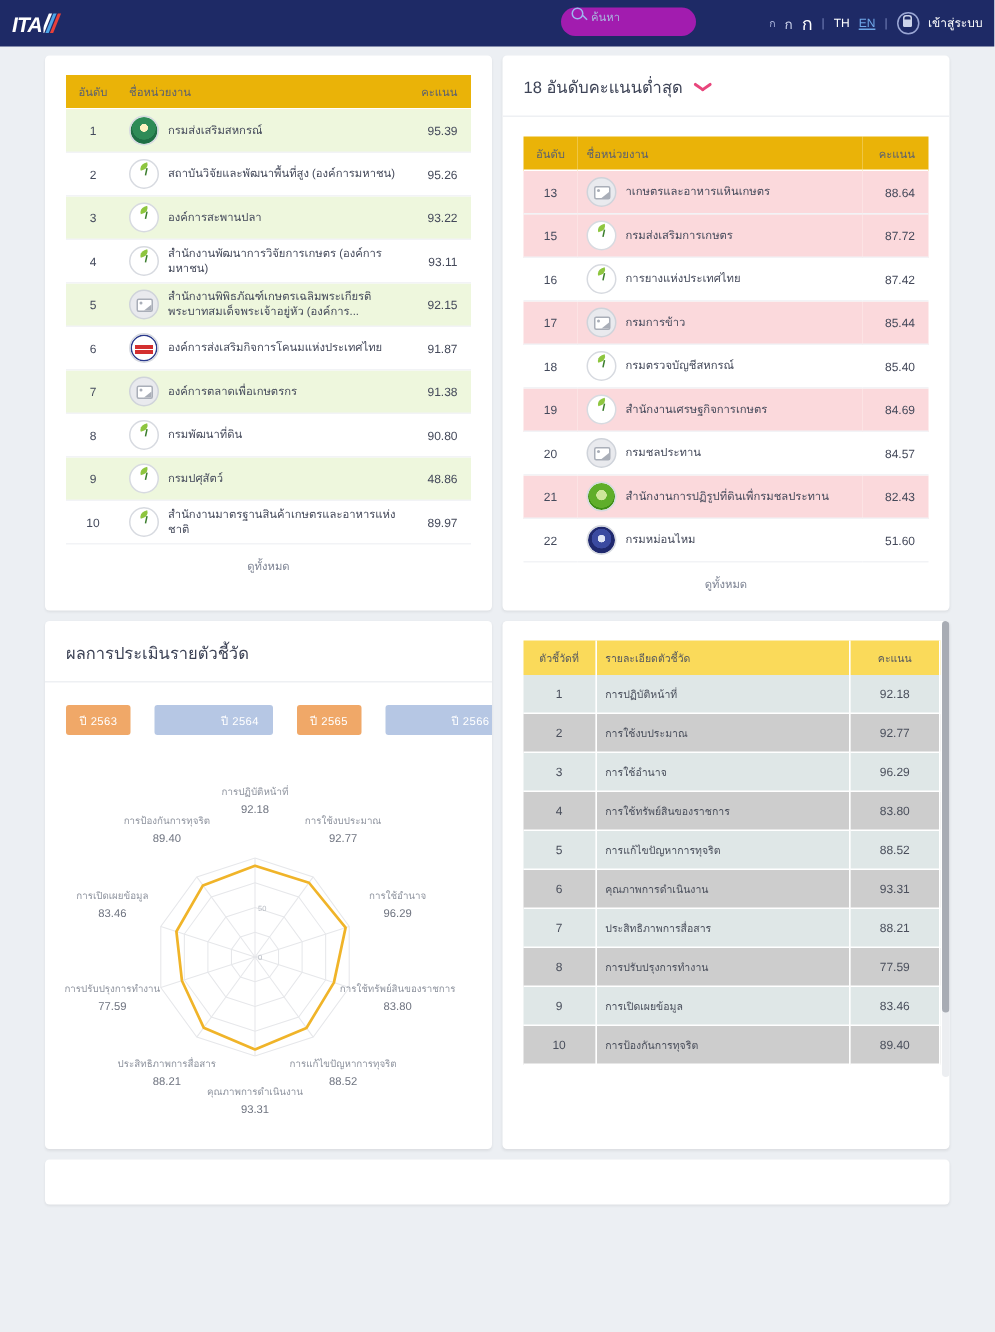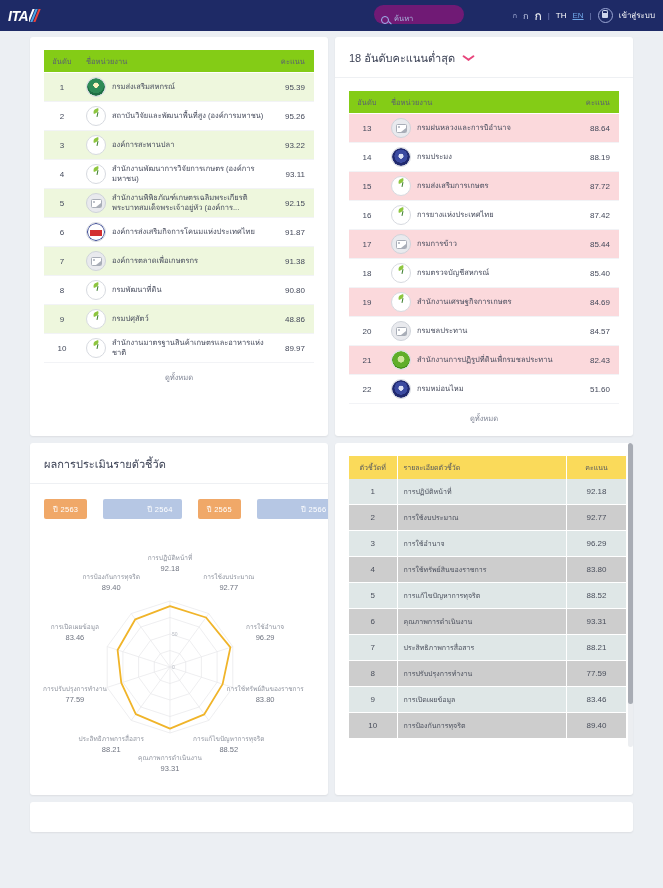--- a/index.html
+++ b/index.html
@@ -38,22 +38,22 @@
   .logo .slash i:nth-child(2) { left: 4px; background: #4da6e8; }
   .logo .slash i:nth-child(3) { left: 7px; background: #e8403a; }
 
   .nav-links { display: flex; align-items: center; gap: 14px; }
   .nav-links a {
     color: #e9ecf6; font-size: 8.5px; text-decoration: none; white-space: nowrap;
   }
   .search-box {
     position: absolute; left: 374px; top: 5px;
     width: 90px; height: 19px; border-radius: 10px;
-    background: #701a75;
-    display: flex; align-items: flex-end; padding-left: 7px; gap: 5px;
+    background: #a21caf;
+    display: flex; align-items: flex-start; padding-left: 7px; gap: 5px;
   }
   .search-box .mag {
     width: 8px; height: 8px; border: 1.2px solid #9fb6f0; border-radius: 50%;
     position: relative; flex: none;
   }
   .search-box .mag::after {
     content: ""; position: absolute; width: 3.5px; height: 1.2px;
     background: #9fb6f0; transform: rotate(45deg); right: -3px; bottom: 0px;
   }
   .search-box span { color: #a9b6de; font-size: 7.5px; }
@@ -106,21 +106,21 @@
   .chev.down i:first-child { left: 0; transform: rotate(35deg); }
   .chev.down i:last-child  { left: 5px; transform: rotate(-35deg); }
   .chev.green i { background: #3aae4a; }
   .chev.pink i  { background: #e8467c; }
 
   .card-body { padding: 13px 14px 8px 14px; }
 
   
   table.rank { width: 100%; border-collapse: collapse; table-layout: fixed; }
   table.rank thead th {
-    background: #84cc16; color: #5a6070; font-size: 7.5px; font-weight: normal;
+    background: #eab308; color: #5a6070; font-size: 7.5px; font-weight: normal;
     text-align: left; padding: 5px 6px; border-bottom: 1px solid #ffffff;
   }
   table.rank th.c-rank { width: 36px; text-align: center; }
   table.rank th.c-score { width: 44px; text-align: right; padding-right: 9px; }
   table.rank tbody td {
     font-size: 7.5px; color: #44495a; padding: 4px 6px;
     border-bottom: 1px solid #f2f3f6; vertical-align: middle;
   }
   table.rank td.c-rank { text-align: center; font-size: 8px; color: #444a5c; }
   table.rank td.c-score { text-align: right; padding-right: 9px; font-size: 8px; }
@@ -421,36 +421,24 @@
             </tr>
           </thead>
           <tbody id="bot-rows">
               <tr class="alt-pink">
                 <td class="c-rank">13</td>
                 <td>
                   <span class="namecell">
                     <span class="logo-circle placeholder">
                       <span class="ph-ico"></span>
                     </span>
-                    <span class="org-name">กรมฝนหลวงและการบิอำนาจ</span>
+                    <span class="org-name">าเกษตรและอาหารแหินเกษตร</span>
                   </span>
                 </td>
                 <td class="c-score">88.64</td>
-              </tr>
-              <tr>
-                <td class="c-rank">14</td>
-                <td>
-                  <span class="namecell">
-                    <span class="logo-circle">
-                      <span class="seal navy"></span>
-                    </span>
-                    <span class="org-name">กรมประมง</span>
-                  </span>
-                </td>
-                <td class="c-score">88.19</td>
               </tr>
               <tr class="alt-pink">
                 <td class="c-rank">15</td>
                 <td>
                   <span class="namecell">
                     <span class="logo-circle">
                       <span class="sprout"></span>
                     </span>
                     <span class="org-name">กรมส่งเสริมการเกษตร</span>
                   </span>

